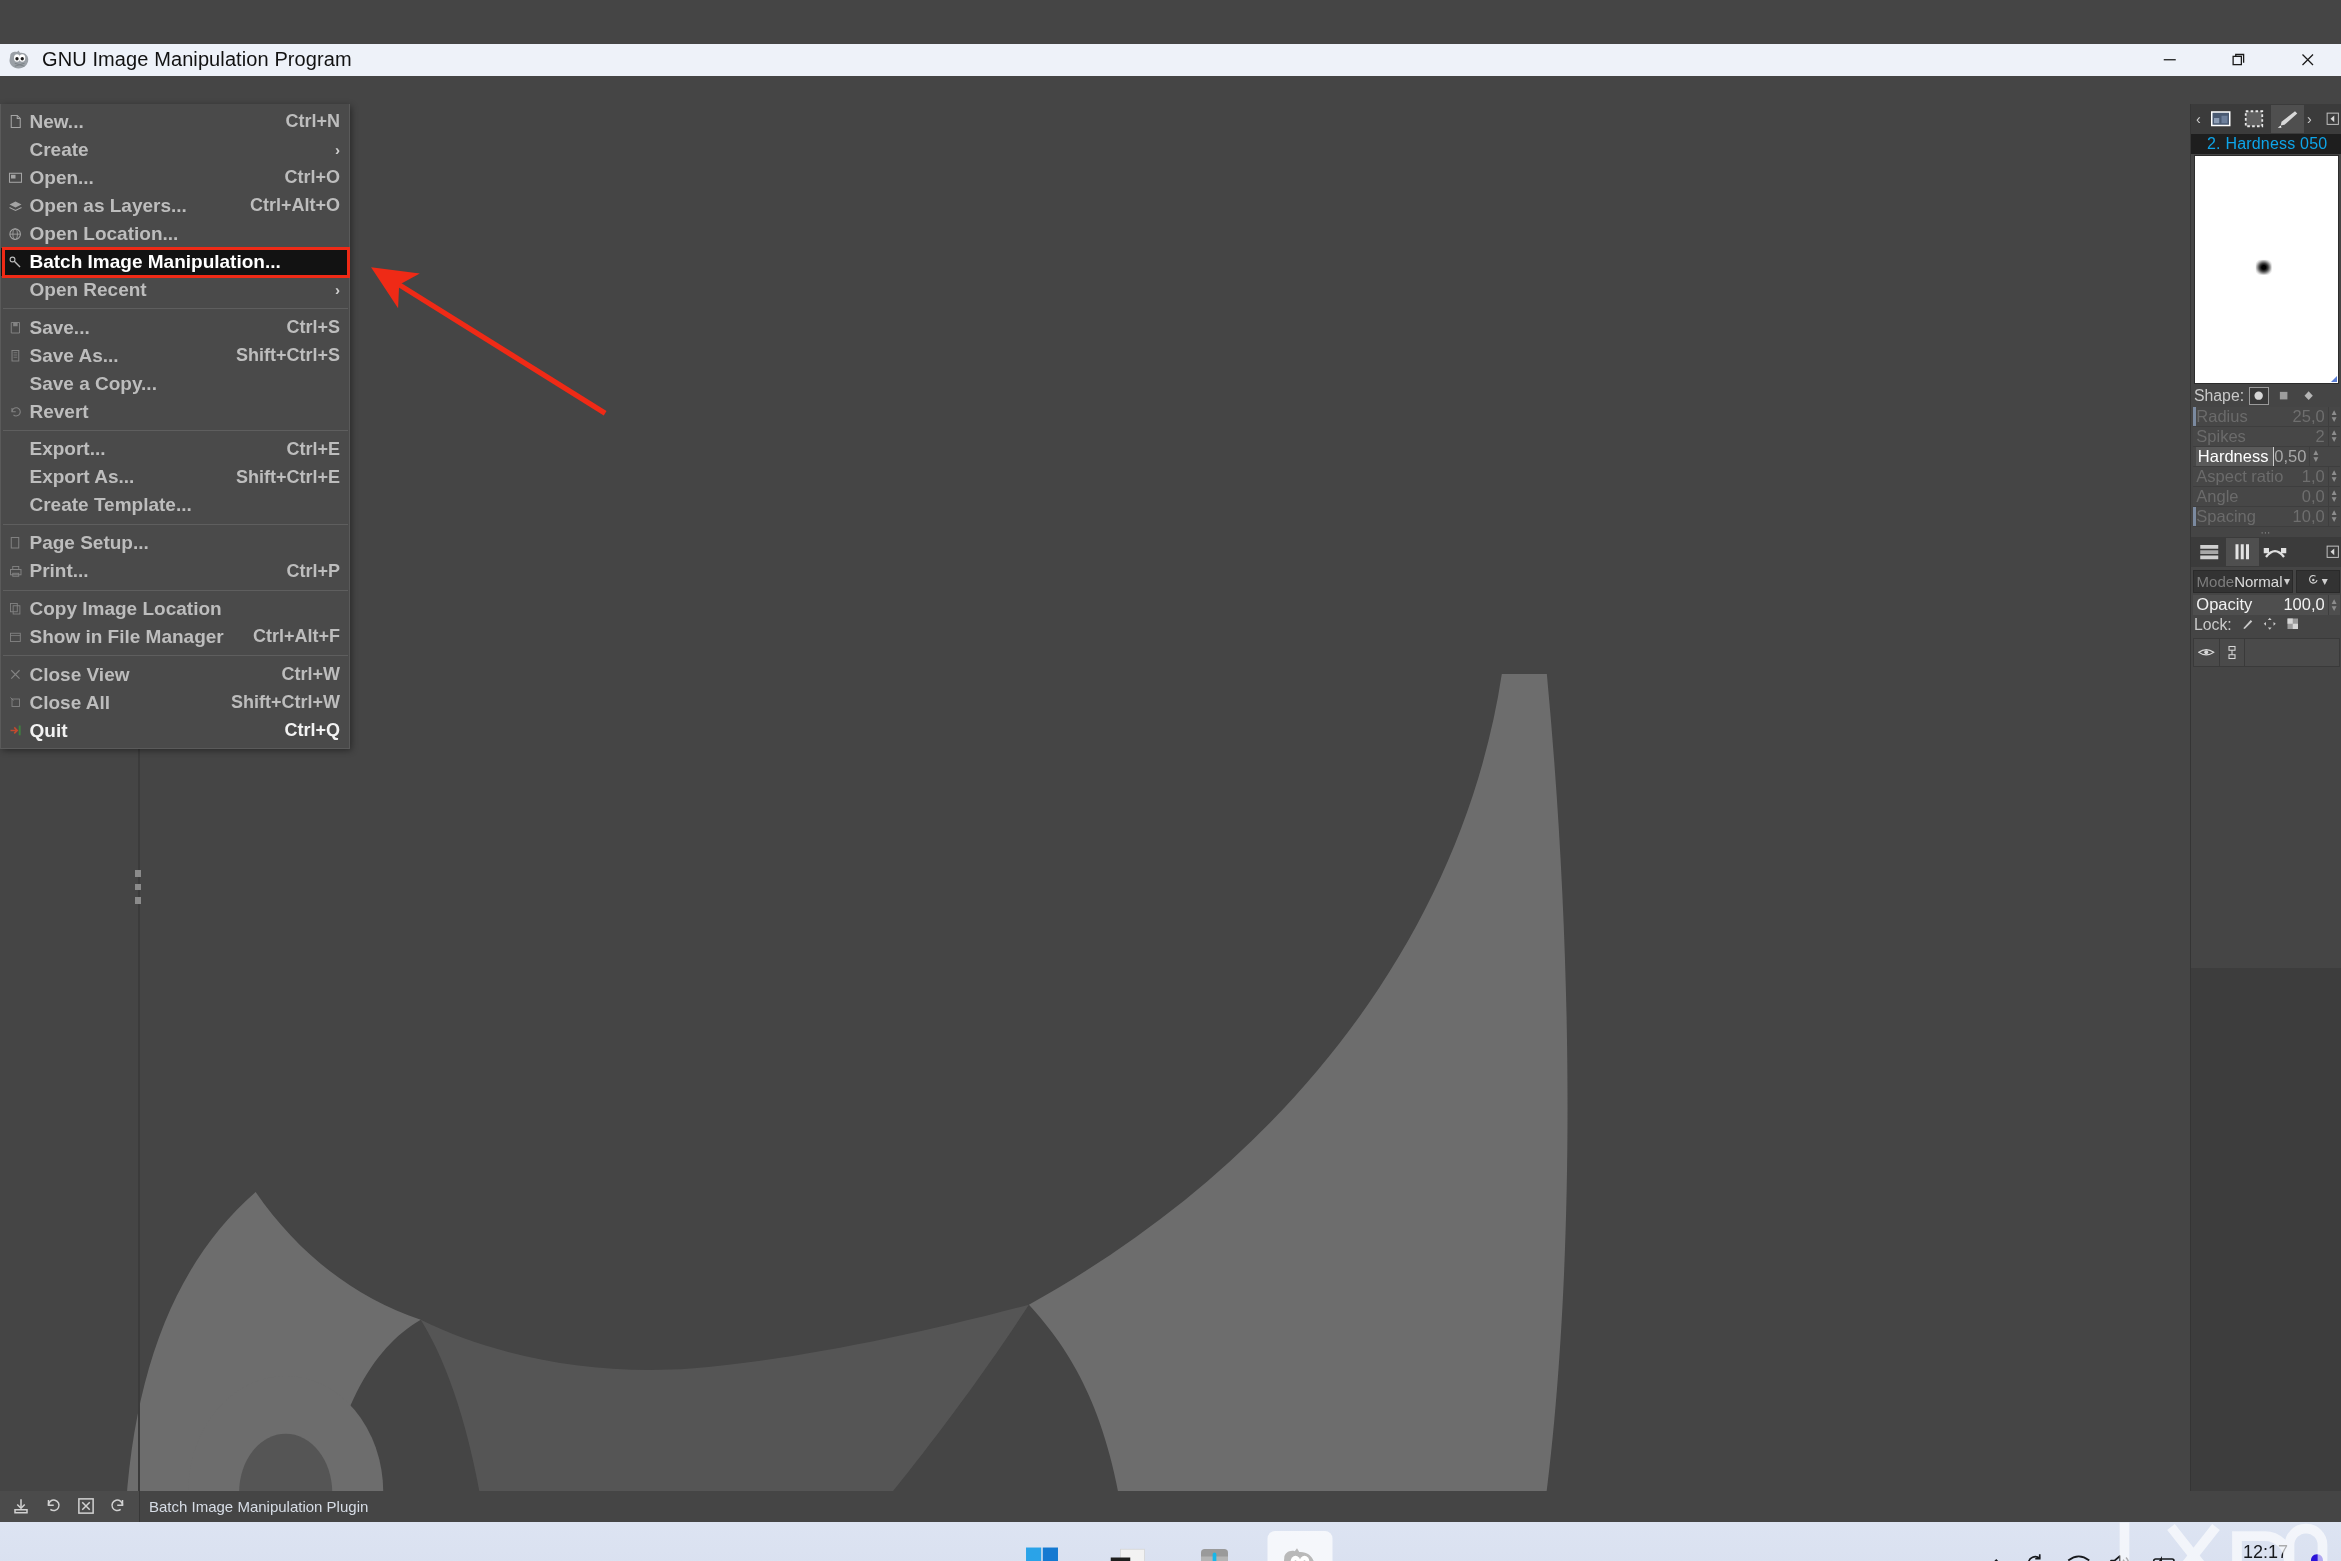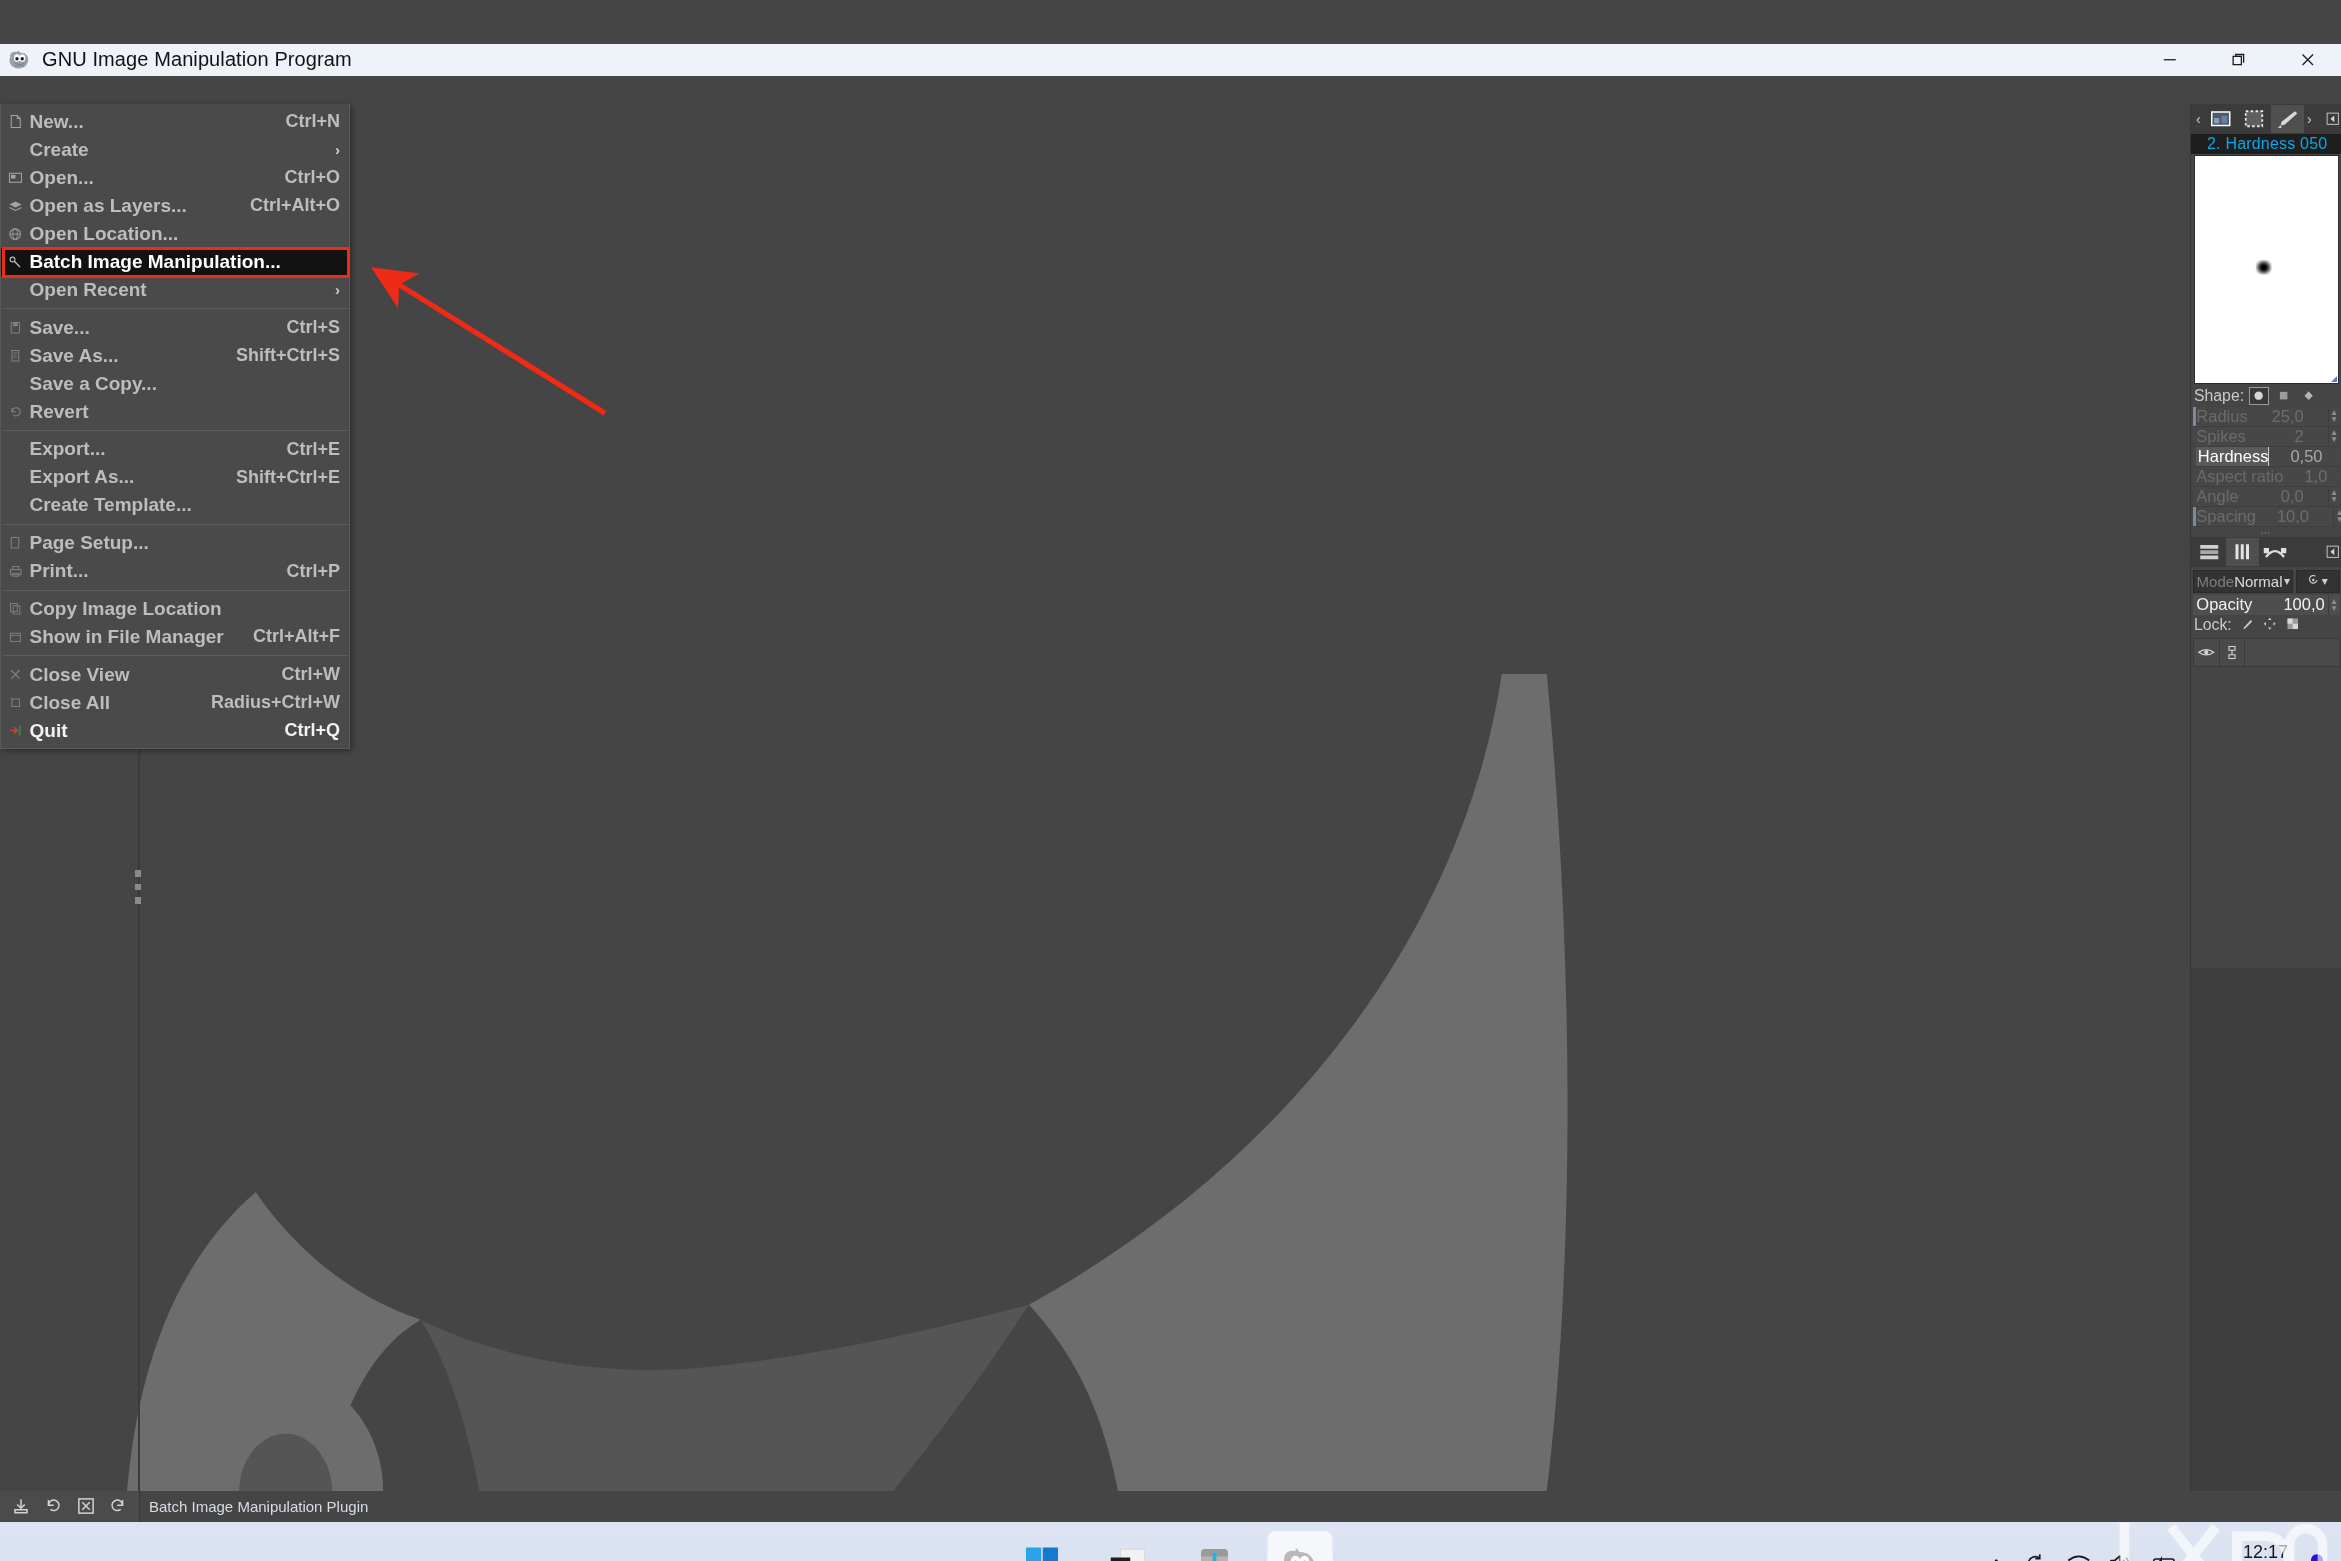--- a/index.html
+++ b/index.html
@@ -123,21 +123,21 @@
     display:flex; align-items:center; height:21px; padding-left:3px; margin-top:1.5px;
     color:#c9c9c9; font-size:15.8px;
   }
   .shape-sw {
     width:19.5px; height:18px; margin-left:5.3px; display:flex; align-items:center; justify-content:center;
   }
   .shape-sw.sel { border:1.5px solid #9a9a9a; background:#3a3a3a; }
   .sliderow {
     position:relative; height:20px; margin:0 2.3px; background:#474747;
     border-bottom:0.8px solid #3e3e3e; display:flex; align-items:flex-start;
-    color:#6b6b6b; font-size:16.5px; padding:0 0 0 3px;gap:21px;
+    color:#6b6b6b; font-size:16.5px; padding:0 0 0 3px;
   }
   .sliderow .sname { flex:1; white-space:nowrap; }
   .sliderow .sval { color:#6e6e6e; padding-right:3px; }
   .sliderow.on { color:#f0f0f0; }
   .sliderow.on .sname {
     background:#5a5a5a; color:#ffffff; padding-left:1.5px;
     border-right:1.5px solid #cfcfcf; max-width:78px;
   }
   .sliderow.on .sval { color:#a8a8a8; }
   .spin {
@@ -458,21 +458,21 @@
     </div>
 
     <div class="mrow">
       <span class="ico">
         <svg width="12.8" height="12.8" viewBox="0 0 17 17">
             <rect x="4" y="4" width="10" height="10" fill="none" stroke="#8d8d8d" stroke-width="1.2"></rect>
             <path d="M2 2 L6 6" stroke="#8d8d8d" stroke-width="1.2"></path>
           </svg>
       </span>
       <span class="lbl">Close All</span>
-      <span class="acc">Radius+Ctrl+W</span>
+      <span class="acc">Shift+Ctrl+W</span>
     </div>
 
     <div class="mrow bright">
       <span class="ico">
         <svg width="13.5" height="12.8" viewBox="0 0 18 17">
             <path d="M2 8.5 h8 M7 4.5 L11 8.5 L7 12.5" fill="none" stroke="#d84a2a" stroke-width="2"></path>
             <rect x="13" y="2" width="2.5" height="13" fill="#3d8b3d"></rect>
           </svg>
       </span>
       <span class="lbl">Quit</span>

